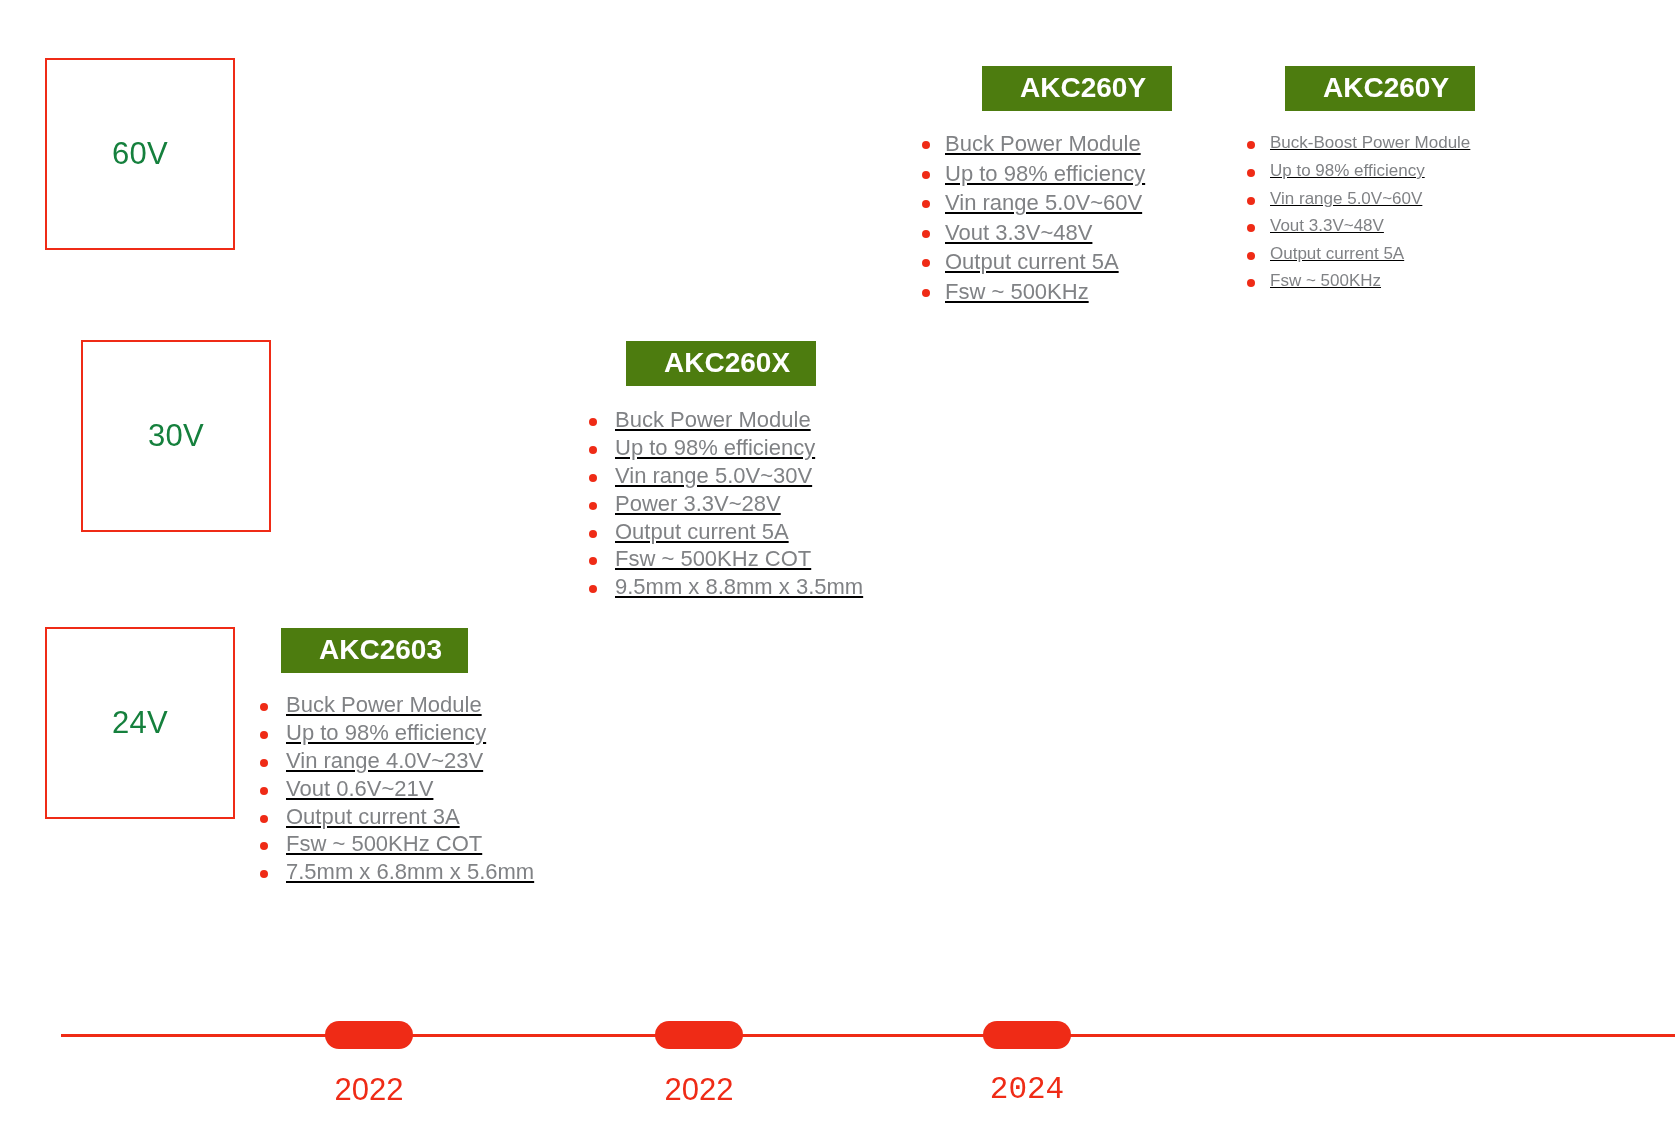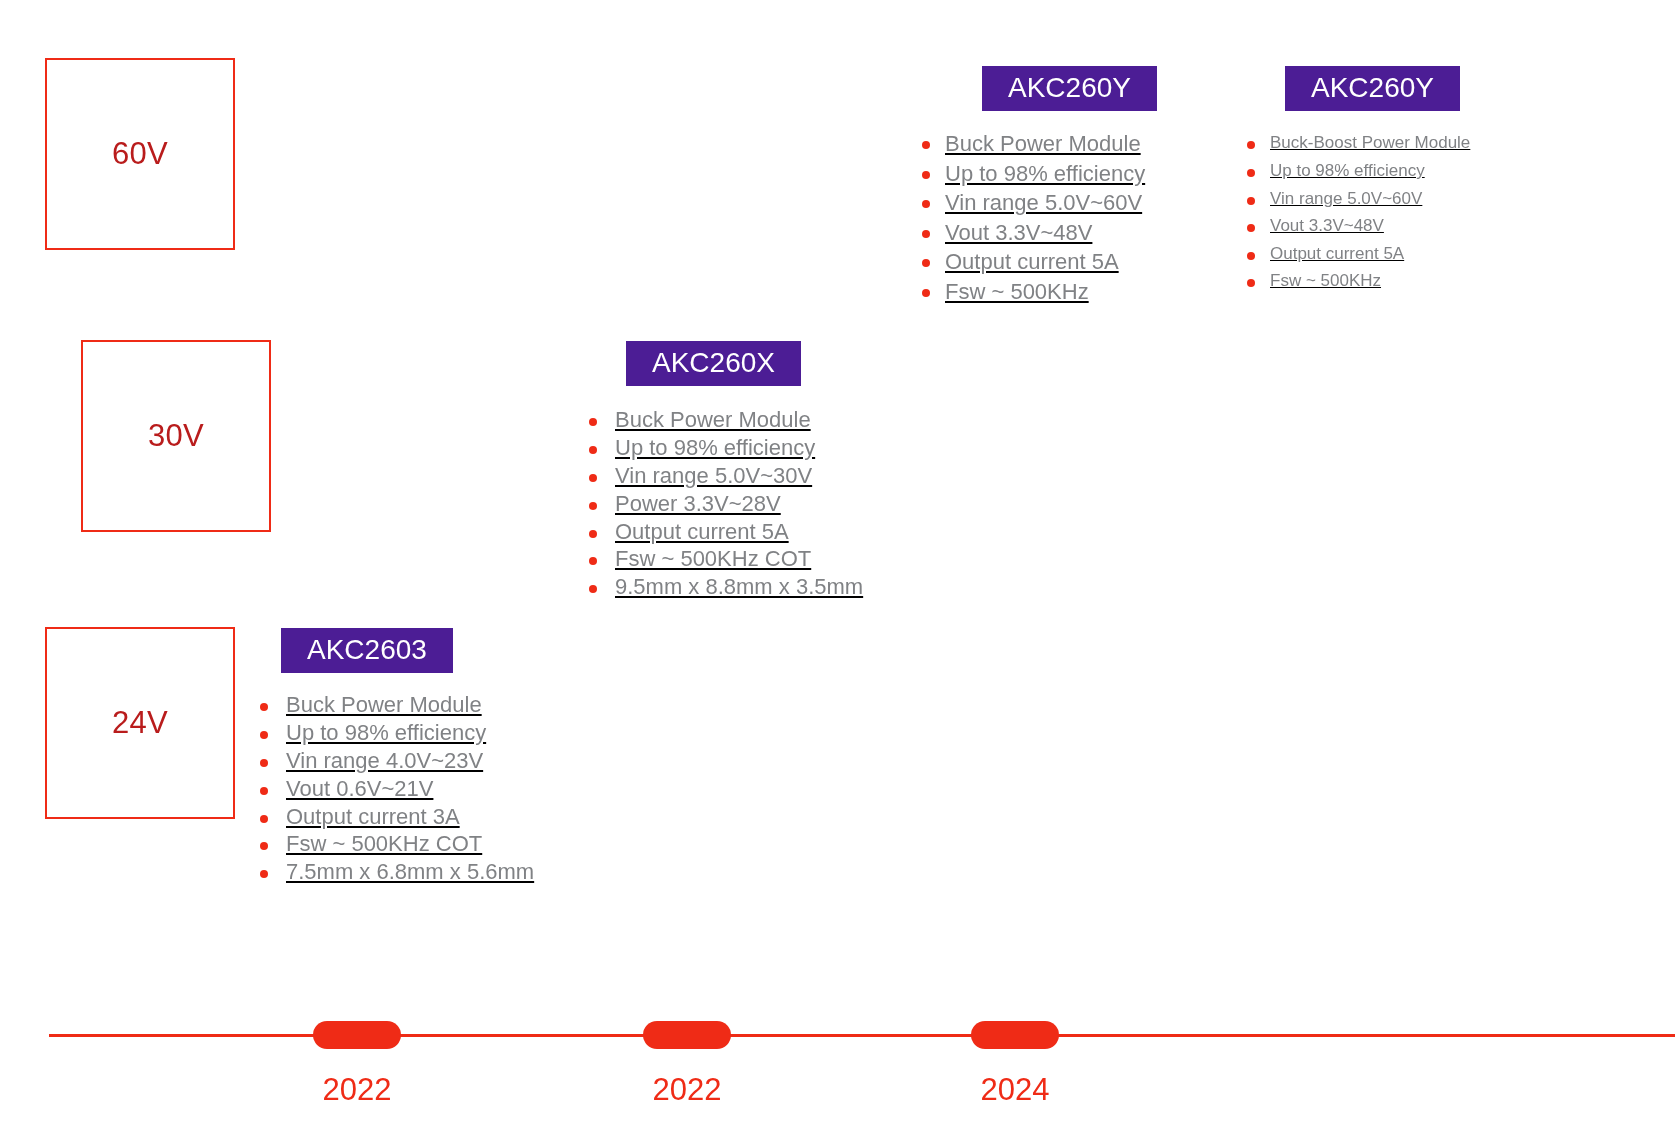--- a/index.html
+++ b/index.html
@@ -25,42 +25,43 @@
     position: absolute;
     width: 190px;
     height: 192px;
     border: 2px solid #ef2b16;
     background: #ffffff;
     display: flex;
     align-items: center;
     justify-content: center;
   }
   .volt-label {
-    color: #b91c1c;
+    color: #15803d;
     font-size: 31px;
     font-family: "Liberation Sans", sans-serif;
     letter-spacing: 0.2px;
   }
 
   .volt-60 { left: 45px; top: 58px; }
   .volt-30 { left: 45px; top: 340px; margin-left: 36px; }
   .volt-24 { left: 45px; top: 627px; text-align: center; }
 
   
   .card { position: absolute; }
 
   .card-badge {
     display: inline-block;
-    background: #4c1d95;
+    background: #4d7c0f;
     color: #ffffff;
     font-size: 28px;
     font-family: "Liberation Sans", sans-serif;
-    padding: 7px 26px 9px 26px;
+    padding: 7px 26px 9px 38px;
     line-height: 1.05;
     white-space: nowrap;
+    font-weight: bold;
   }
 
   .card-list {
     list-style: none;
     margin-top: 18px;
     padding: 0;
     text-decoration: underline;
   }
 
   .card-list li {
@@ -100,21 +101,21 @@
 
   .card-akc2603 { left: 260px; top: 628px; }
   .card-akc2603 .card-badge { margin-left: 21px; }
   .card-akc2603 .card-list  { margin-top: 18px; }
   .card-akc2603 .card-list li { font-size: 22px; line-height: 27.8px; padding-left: 26px; }
   .card-akc2603 .card-list li::before { left: 0px; }
 
   
   .timeline {
     position: absolute;
-    left: 4px;
+    left: 16px;
     top: 0;
     width: 1392px;
     height: 1140px;
     pointer-events: none;
     border-radius: 8px;
   }
 
   .timeline-axis {
     position: absolute;
     left: 45px;
@@ -141,21 +142,21 @@
     color: #ef2b16;
     font-size: 31px;
     font-family: "Liberation Sans", sans-serif;
   }
 
   .mk-2022 { left: 309px; }
   .yr-2022 { left: 283px; }
   .mk-2023 { left: 639px; }
   .yr-2023 { left: 613px; }
   .mk-2024 { left: 967px; }
-  .yr-2024 { left: 941px; }
+  .yr-2024 { left: 941px; font-family: Liberation Mono, monospace; }
 </style>
 </head>
 <body>
 
 <div class="canvas">
 
   <div class="volt-box volt-60">
     <span class="volt-label">60V</span>
   </div>
 

